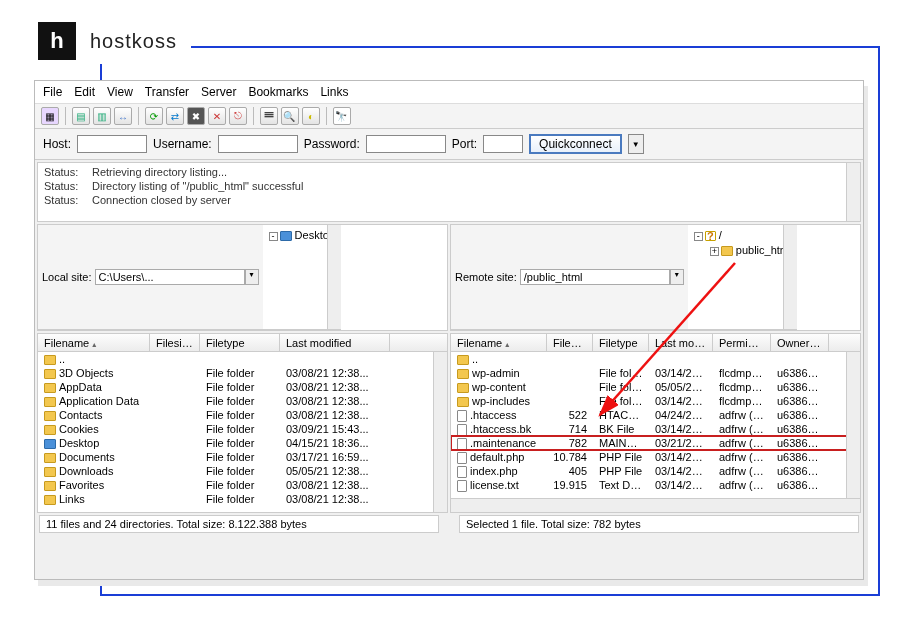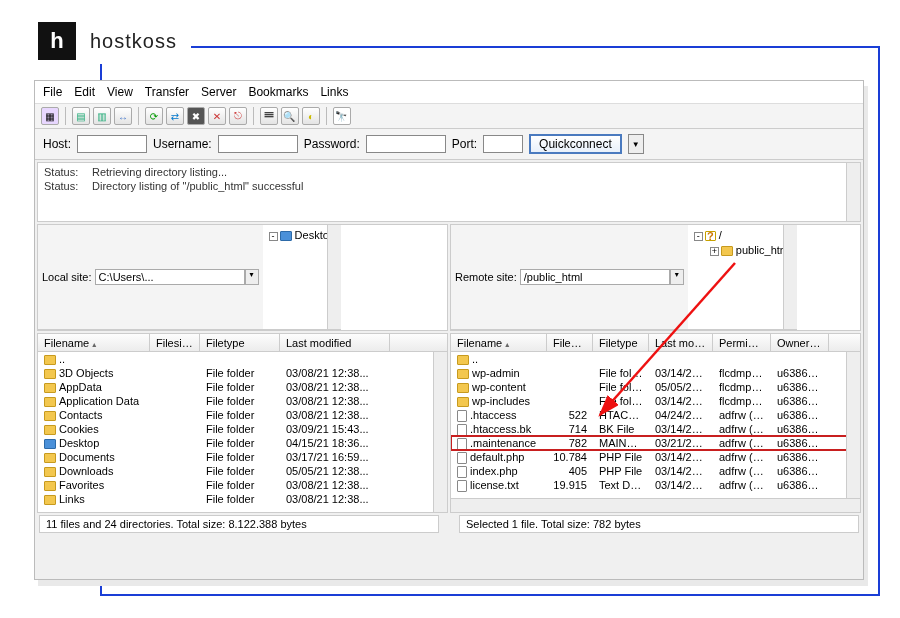--- a/index.html
+++ b/index.html
@@ -181,20 +181,21 @@
     <span>Port:</span>
     <input style="width: 40px;">
     <button class="qc-btn">Quickconnect</button>
     <span class="qc-dd">▼</span>
   </div>
 
   <div class="log">
     <div id="logrows">
         <div class="row"><span class="lab">Status:</span><span>Retrieving directory listing...</span></div>
         <div class="row"><span class="lab">Status:</span><span>Directory listing of "/public_html" successful</span></div>
+        <div class="row"><span class="lab">Status:</span><span>Connection closed by server</span></div>
       </div>
     <div class="sb"></div>
   </div>
 
   <div class="sites">
     <div class="pane">
       <div class="site-head">
         <span>Local site:</span>&nbsp;
         <input value="C:\Users\..." style="">
         <span class="dd">▾</span>

